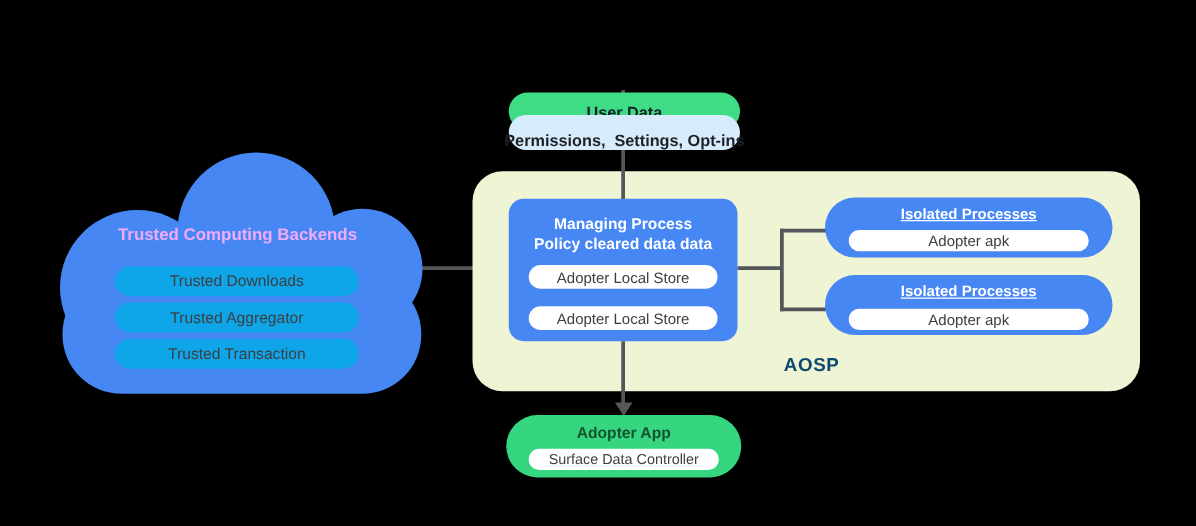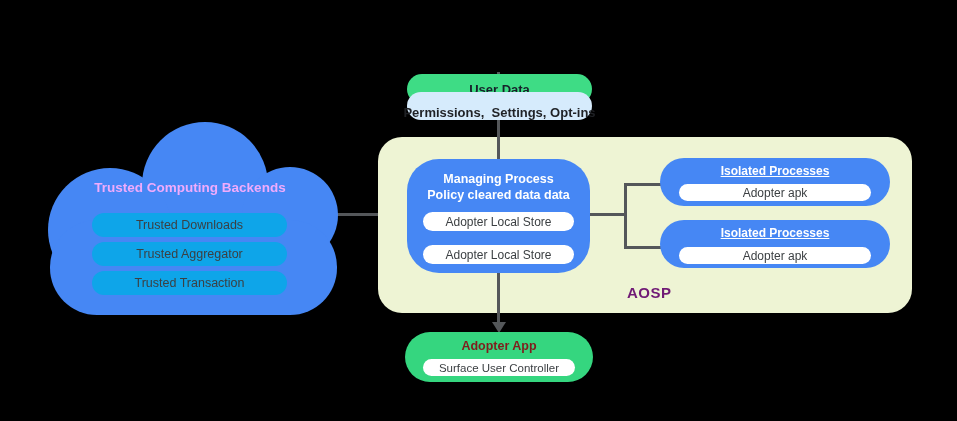--- a/index.html
+++ b/index.html
@@ -26,37 +26,37 @@
   .cloud-pill{
     position:absolute;background:#0ea5e9;border-radius:13px;
     color:#3c4043;font-size:12.5px;
   }
 
   
   .aosp{
     position:absolute;left:378px;top:137px;width:534px;height:176px;
     background:#eef4d4;border-radius:24px;
   }
-  .aosp-label{color:#701a75;font-weight:bold;font-size:15px;letter-spacing:.5px;}
+  .aosp-label{color:#0c4a6e;font-weight:bold;font-size:15px;letter-spacing:.5px;}
 
   
   .blue-box{position:absolute;background:#4687f4;z-index:3;}
   .blue-box .title{color:#fff;font-weight:bold;font-size:12.5px;line-height:16px;}
   .white-pill{
     position:absolute;background:#fff;color:#3c4043;font-size:12px;
   }
   .underline{text-decoration:underline;}
 
   
   .green-pill{position:absolute;border-radius:15px;background:#3edc85;
     color:#17212b;font-weight:bold;font-size:13px;}
   .lblue-pill{position:absolute;border-radius:14px;background:#d6ebfc;
     color:#1f2125;font-weight:bold;font-size:13px;}
   .app-box{position:absolute;background:#35d67f;border-radius:25px;z-index:3;}
-  .app-box .title{color:#7f1d1d;font-weight:bold;font-size:12.5px;}
+  .app-box .title{color:#14532d;font-weight:bold;font-size:12.5px;}
 </style>
 </head>
 <body>
 
 <div class="stage">
 
   <div class="line" style="left:300px;top:213px;width:107px;height:3px;z-index:0;"></div>
 
   <div class="aosp">
     <div class="abs aosp-label" style="left:249px;top:147px;">AOSP</div>
@@ -84,37 +84,37 @@
     <div class="cloud-circle" style="left:142px;top:122px;width:126px;height:126px;z-index:1;"></div>
     <div class="cloud-circle" style="left:242px;top:167px;width:96px;height:96px;z-index:1;"></div>
     <div class="cloud-circle" style="left:48px;top:168px;width:124px;height:124px;z-index:1;"></div>
     <div class="cloud-base" style="left:50px;top:220px;width:287px;height:95px;z-index:1;"></div>
     <div class="abs center cloud-title" style="left:50px;top:180px;width:280px;z-index:2;">Trusted Computing Backends</div>
     <div class="cloud-pill center" style="left:92px;top:213px;width:195px;height:24px;z-index:2;">Trusted Downloads</div>
     <div class="cloud-pill center" style="left:92px;top:242px;width:195px;height:24px;z-index:2;">Trusted Aggregator</div>
     <div class="cloud-pill center" style="left:92px;top:271px;width:195px;height:24px;z-index:2;text-align:center;">Trusted Transaction</div>
   </div>
 
-  <div class="blue-box" style="left:407px;top:159px;width:183px;height:114px;border-radius:32px;">
+  <div class="blue-box" style="left:407px;top:159px;width:183px;height:114px;border-radius:12px;">
     <div class="abs center title" style="left:0;top:12px;width:183px;flex-direction:column;">
       <span>Managing Process</span>
       <span>Policy cleared data data</span>
     </div>
     <div class="white-pill center" style="left:16px;top:53px;width:151px;height:19px;border-radius:10px;">Adopter Local Store</div>
     <div class="white-pill center" style="left:16px;top:86px;width:151px;height:19px;border-radius:10px;">Adopter Local Store</div>
   </div>
 
   <div class="blue-box" style="left:660px;top:158px;width:230px;height:48px;border-radius:24px;">
     <div class="abs center title underline" style="left:0;top:5px;width:230px;font-size:12px;">Isolated Processes</div>
     <div class="white-pill center" style="left:19px;top:26px;width:192px;height:17px;border-radius:9px;">Adopter apk</div>
   </div>
 
   <div class="blue-box" style="left:660px;top:220px;width:230px;height:48px;border-radius:24px;">
     <div class="abs center title underline" style="left:0;top:5px;width:230px;font-size:12px;">Isolated Processes</div>
     <div class="white-pill center" style="left:19px;top:27px;width:192px;height:17px;border-radius:9px;">Adopter apk</div>
   </div>
 
   <div class="app-box" style="left:405px;top:332px;width:188px;height:50px;">
     <div class="abs center title" style="left:0;top:7px;width:188px;">Adopter App</div>
-    <div class="white-pill center" style="left:18px;top:27px;width:152px;height:17px;border-radius:9px;font-size:11.5px;">Surface User Controller</div>
+    <div class="white-pill center" style="left:18px;top:27px;width:152px;height:17px;border-radius:9px;font-size:11.5px;">Surface Data Controller</div>
   </div>
 
 </div>
 
 </body></html>

